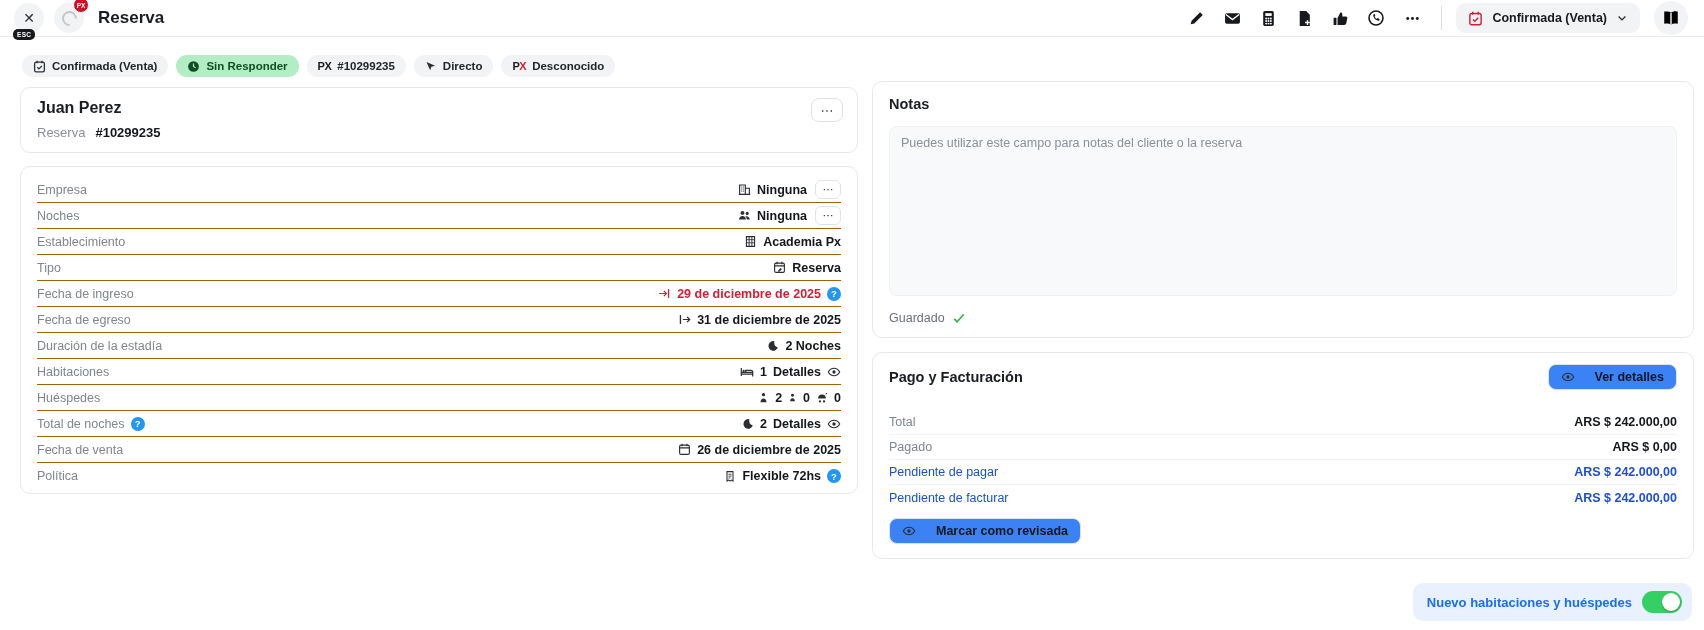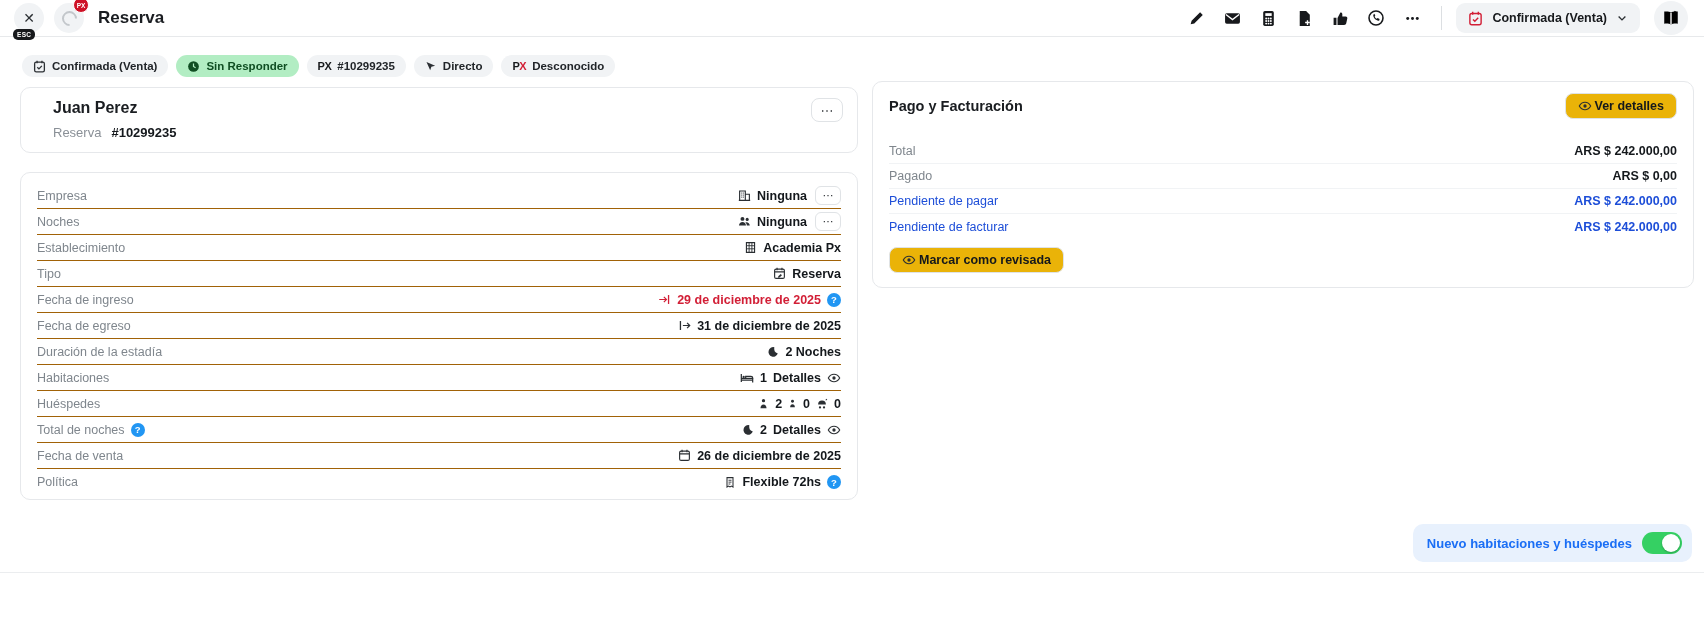--- a/index.html
+++ b/index.html
@@ -39,21 +39,21 @@
 
   
   .badge-row { display:flex; gap:8px; margin:2px 0 10px 2px; }
   .pill { height:22px; border-radius:11px; background:#f1f3f5; display:inline-flex;
     align-items:center; gap:6px; padding:0 11px; font-size:11.5px; font-weight:600; color:#212529; cursor:default; }
   .pill.green { background:#b2edc3; color:#0f4e22; }
   .px-logo { font-weight:bold; font-size:11px; letter-spacing:-.5px; }
   .px-logo .p { color:#17191c; } .px-logo .x { color:#d21f36; }
 
   
-  .client-card { position:relative; padding:11px 32px 12px; margin-bottom:19px; }
+  .client-card { position:relative; padding:11px 16px 12px; margin-bottom:13px; }
   .client-name { font-size:16px; font-weight:bold; }
   .client-sub { margin-top:8px; font-size:13px; color:#8a9097; display:flex; gap:10px; align-items:baseline; }
   .client-id { color:#14181c; font-weight:bold; }
   .more-btn { position:absolute; top:10px; right:14px; width:32px; height:24px;
     border:1px solid #e0e3e6; border-radius:8px; background:#fff; cursor:pointer;
     font-size:13px; color:#2b2f33; line-height:1; }
 
   
   .datos-card { padding:10px 16px 4px; }
   .sec-title { font-size:14.5px; font-weight:bold; padding:4px 0 8px; }
@@ -76,21 +76,21 @@
   .notas-card { padding:10px 16px 12px; }
   .notas-ta { width:100%; height:170px; background:#f8f9fa; border:1px solid #eef0f2;
     border-radius:8px; margin-top:6px; padding:9px 11px; font-size:12.5px; resize:none;
     font-family:inherit; color:#333; }
   .notas-ta::placeholder { color:#8a9097; }
   .saved { margin-top:11px; display:flex; align-items:center; gap:7px; color:#6a7178; font-size:12.5px; }
 
   
   .pago-card { padding:11px 16px 14px; }
   .pago-head { display:flex; align-items:center; margin-bottom:20px; }
-  .btn { display:inline-flex; align-items:center; gap:3px; background:#eab308;
+  .btn { display:inline-flex; align-items:center; gap:20px; background:#3b82f6;
     border:1px solid #dfe3e6; border-radius:8px; padding:5px 12px; font-size:12.5px;
     font-weight:bold; color:#14181c; cursor:pointer; font-family:inherit; }
   .ver-btn { margin-left:auto; }
   .prow { display:flex; align-items:center; height:25px; font-size:12.5px; border-bottom:1px solid #f1f3f5; }
   .prow .plabel { color:#7f868d; }
   .prow .pval { margin-left:auto; font-weight:bold; color:#14181c; }
   .prow.red .plabel, .prow.red .pval { color:#1d4ed8; }
   .prow:nth-last-of-type(1) { border-bottom:none; }
   .marcar-btn { margin-top:8px; }
 
@@ -464,20 +464,32 @@
           <span>Flexible 72hs</span>
         </span>
         <span class="help" style="margin-left:6px">?</span>
       </div>
 
     </section>
   </div>
 
   <div class="right-col">
 
+    <section class="card notas-card">
+      <h2 class="sec-title">Notas</h2>
+      <textarea class="notas-ta" placeholder="Puedes utilizar este campo para notas del cliente o la reserva" style=""></textarea>
+      <div class="saved">
+        <span>Guardado</span>
+        <span class="ric" style="color:#2fb344">
+            <svg width="14" height="14" viewBox="0 0 16 16">
+              <path d="M2.5 9l3.4 3.4L13.5 3.8" fill="none" stroke="currentColor" stroke-width="1.8"></path>
+            </svg>
+          </span>
+      </div>
+    </section>
 
     <section class="card pago-card">
       <div class="pago-head">
         <h2 class="sec-title" style="padding:0">Pago y Facturación</h2>
         <button class="btn ver-btn">
           <span class="ric">
               <svg width="14" height="14" viewBox="0 0 16 16">
                 <path d="M1.5 8C3 5.2 5.3 3.7 8 3.7S13 5.2 14.5 8C13 10.8 10.7 12.3 8 12.3 5.3 12.3 3 10.8 1.5 8z" fill="none" stroke="currentColor" stroke-width="1.3"></path>
                 <circle cx="8" cy="8" r="1.9" fill="currentColor"></circle>
               </svg>

